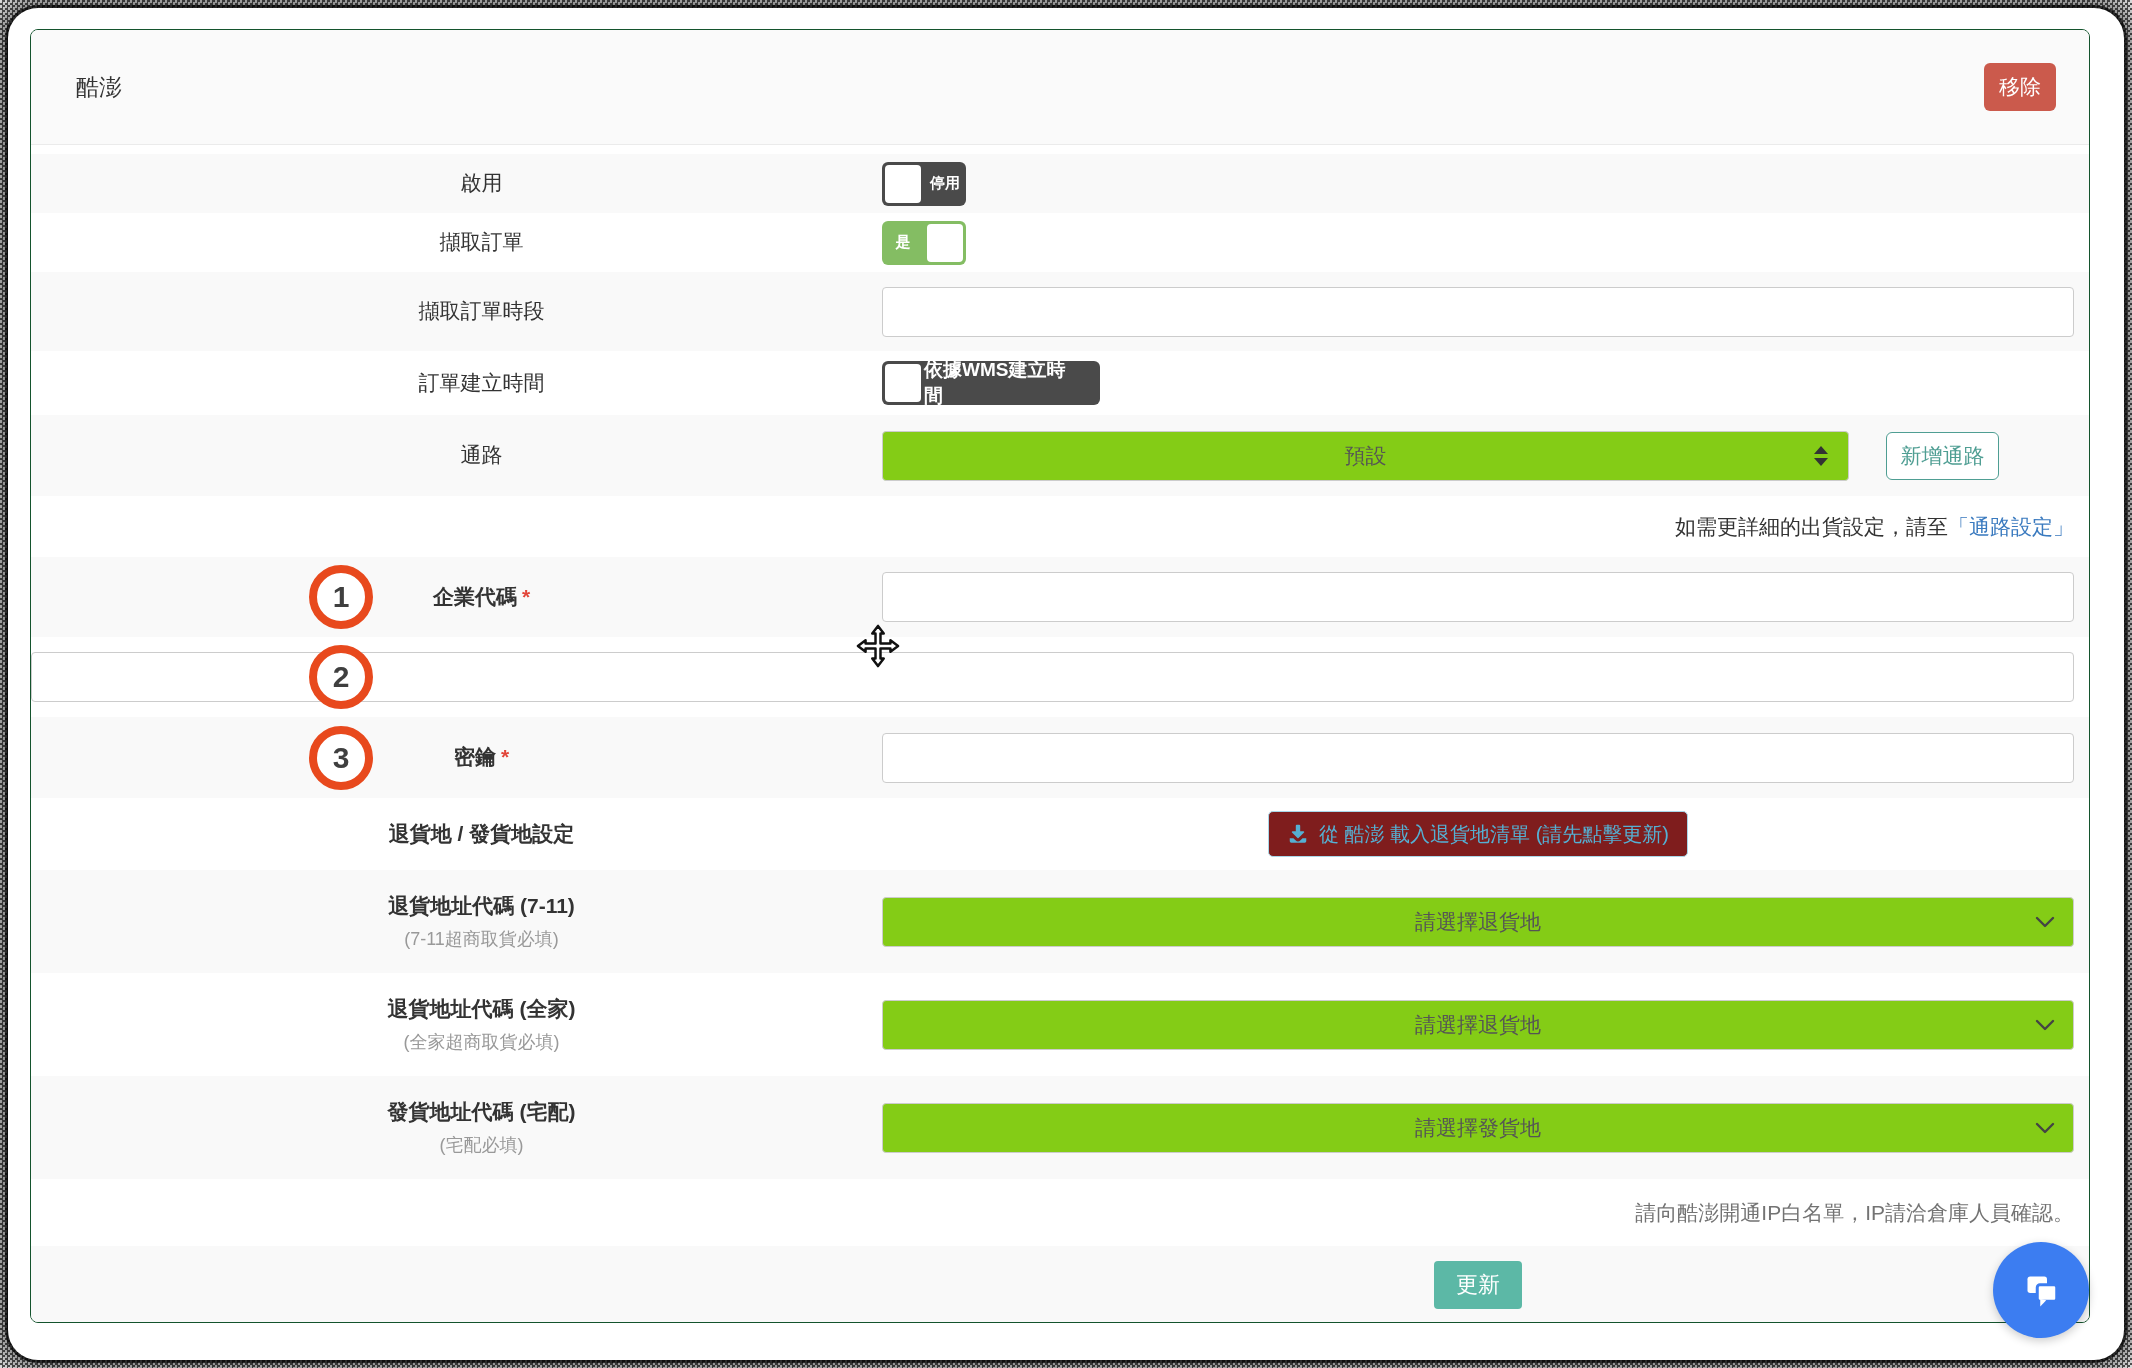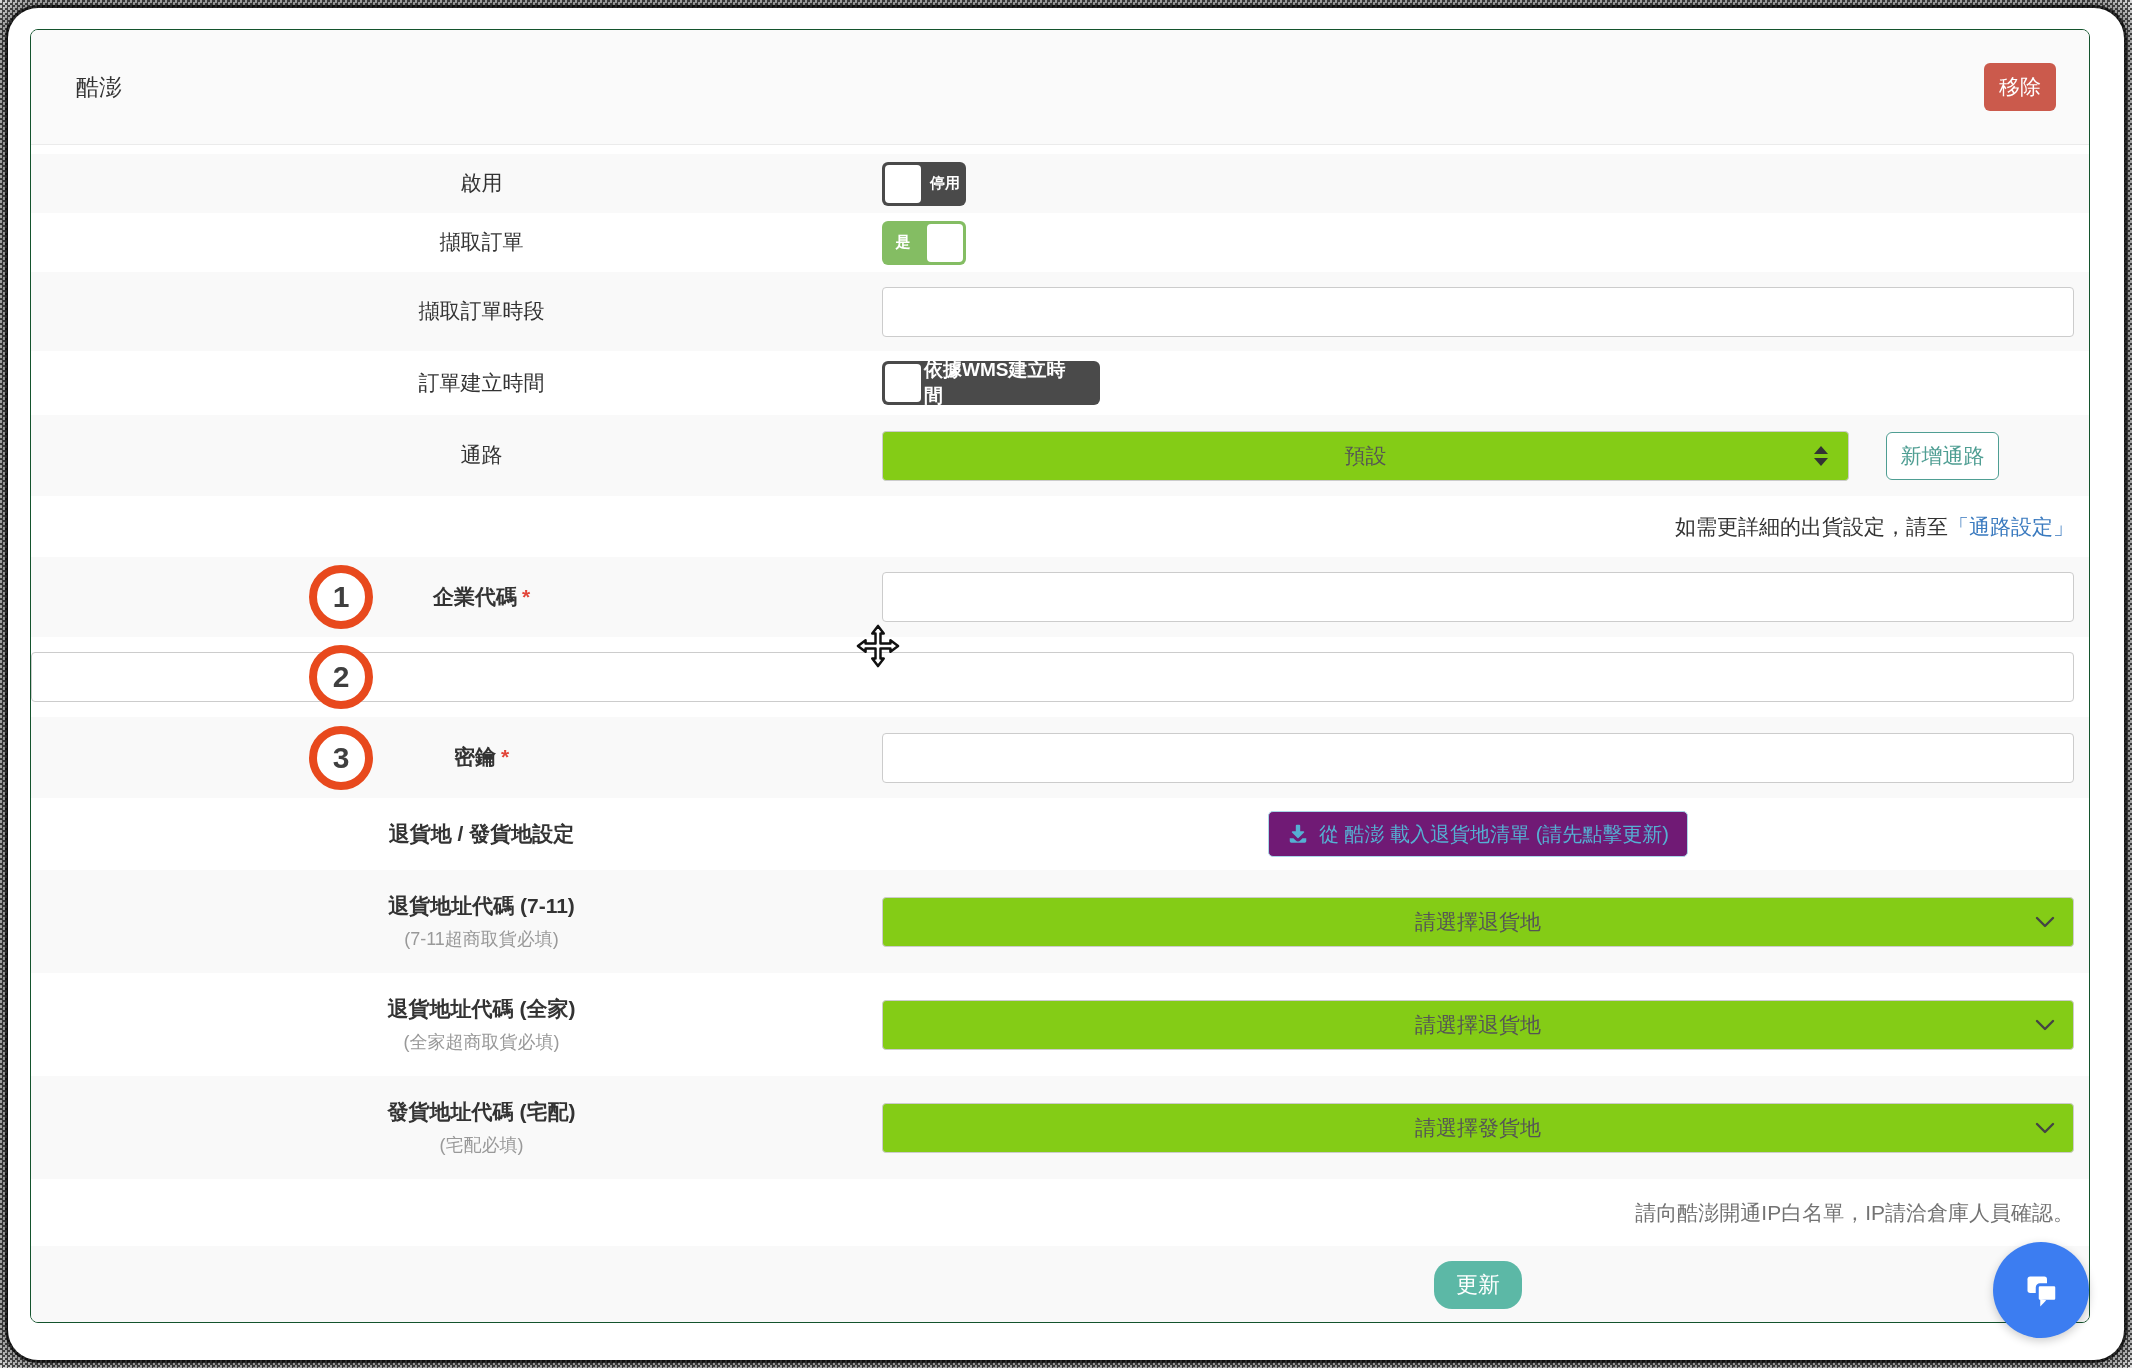--- a/index.html
+++ b/index.html
@@ -90,31 +90,31 @@
   .link { color: #3a7abf; cursor: pointer; text-decoration: none; }
 
   .step-circle {
     position: absolute; left: 278px; top: 50%; transform: translateY(-50%);
     width: 64px; height: 64px; border: 8px solid #e8491d; border-radius: 50%;
     background: #fff; display: flex; align-items: center; justify-content: center;
     font-size: 30px; font-weight: bold; color: #3f3f3f; z-index: 2;
   }
 
   .load-btn {
-    margin: 0 auto; height: 46px; background: #701a75;
+    margin: 0 auto; height: 46px; background: #7f1d1d;
     border: 1px solid #a9d7e8; border-radius: 5px; color: #55b0d3;
     font-size: 20px; padding: 0 18px; display: flex; align-items: center; gap: 10px;
     cursor: pointer; width: fit-content; font-family: inherit;
   }
 
   .red-note { color: #737373; font-size: 21px; }
 
   .update-btn {
     display: block; margin: 0 auto; width: 88px; height: 48px;
-    background: #5cb8a6; color: #fff; border: none; border-radius: 18px;
+    background: #5cb8a6; color: #fff; border: none; border-radius: 4px;
     font-size: 22px; cursor: pointer; font-family: inherit;
   }
 
   .chat-fab {
     position: absolute; left: 1993px; top: 1242px; width: 96px; height: 96px;
     border-radius: 50%; background: #3c7df1; display: flex; align-items: center;
     justify-content: center; cursor: pointer; box-shadow: 0 3px 10px rgba(0,0,0,.2);
     z-index: 5;
   }
   .move-cursor { position: absolute; left: 856px; top: 624px; width: 44px; height: 44px; z-index: 6; }

